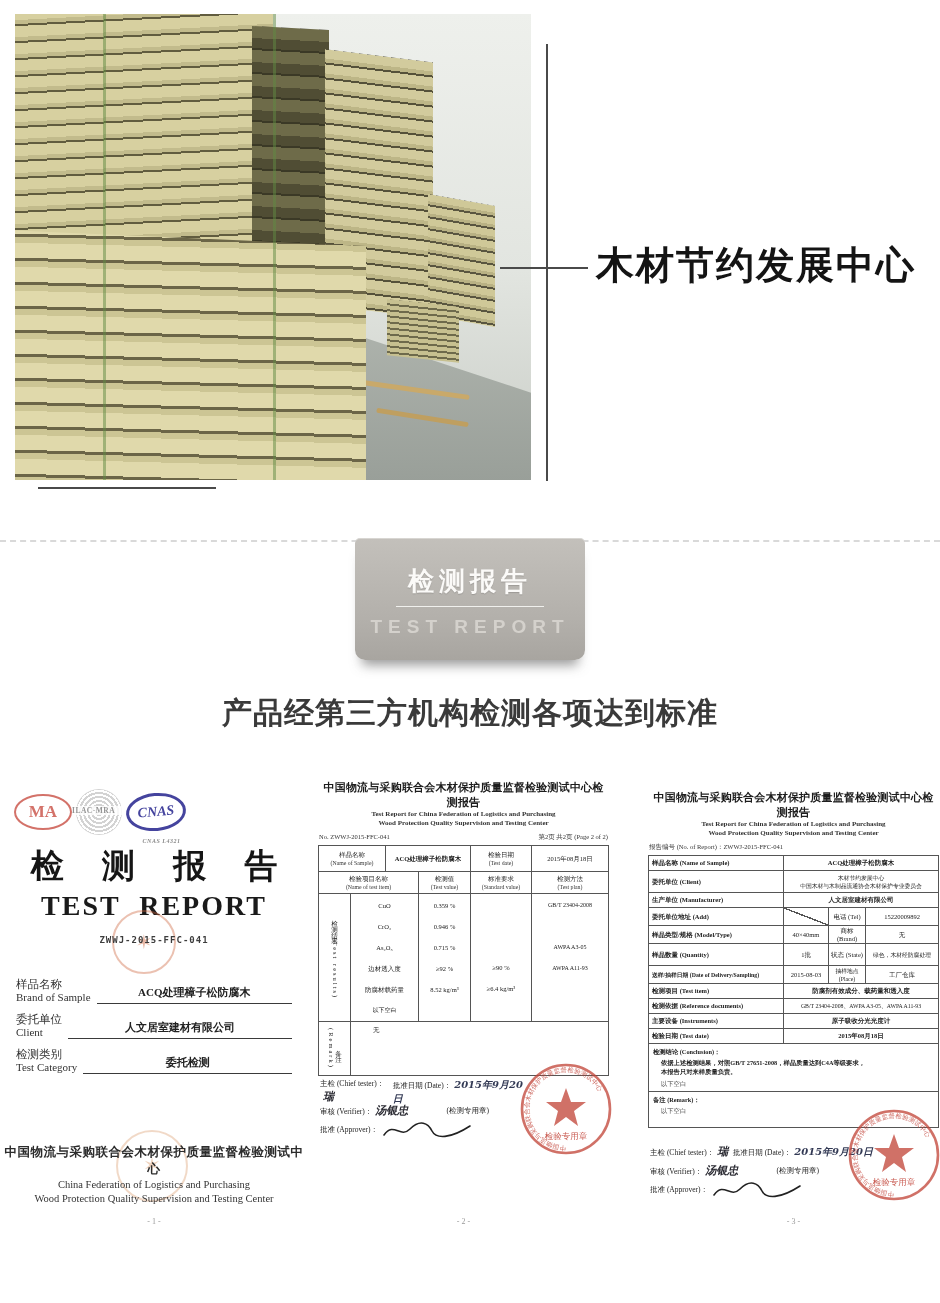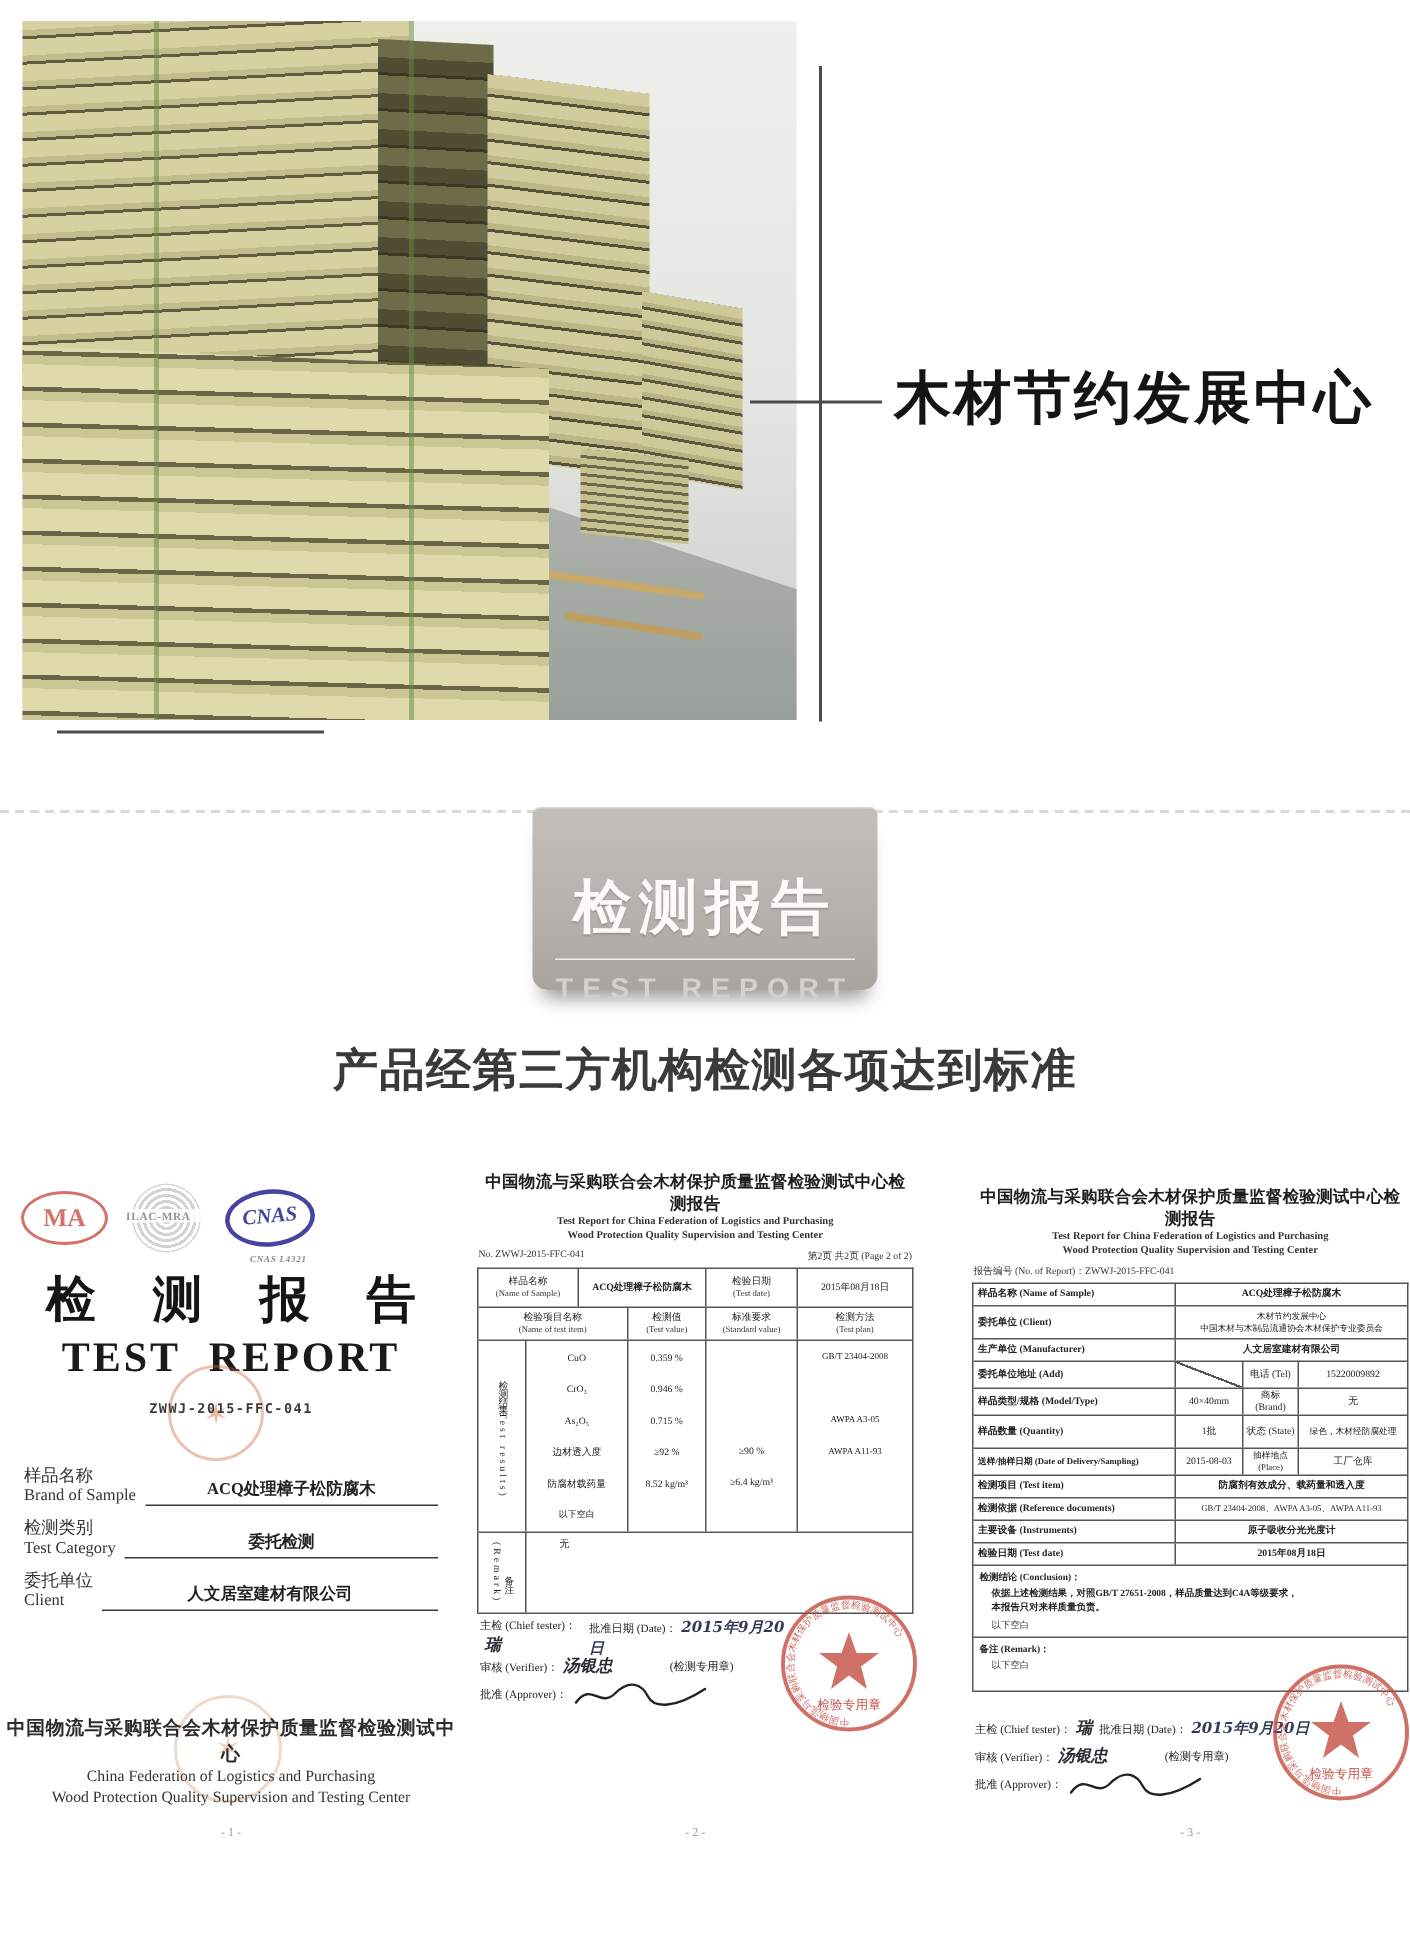--- a/index.html
+++ b/index.html
@@ -37,35 +37,35 @@
   .cornerline { left:38px; top:487px; width:178px; height:2px; background:#4a4a4a; }
   .callout { left:596px; top:240px; font-family:"Liberation Serif",serif; font-weight:bold;
              font-size:38px; letter-spacing:2px; color:#141414; }
 
   
   .divider { left:0; top:540px; width:940px; height:0; border-top:2px dashed #d9d9d9; }
   .banner { left:355px; top:538px; width:230px; height:122px; text-align:center;
             background:linear-gradient(180deg,#c3c0bb 0%,#b2afaa 70%,#a8a5a0 100%);
             border-radius:5px 5px 10px 10px;
             box-shadow:0 12px 12px -7px rgba(70,70,70,.55), inset 0 1px 0 rgba(255,255,255,.35); }
-  .banner-title { display:inline-block; margin-top:40px; padding:0 12px 7px;
-            font-size:39px; letter-spacing:5px; color:#fbfaf8; font-weight:bold;
+  .banner-title { display:inline-block; margin-top:26px; padding:0 12px 7px;
+            font-size:26px; letter-spacing:5px; color:#fbfaf8; font-weight:bold;
             border-bottom:1px solid rgba(250,250,248,.85); text-shadow:0 1px 1px rgba(0,0,0,.15); }
   .banner-sub { margin-top:9px; font-size:19px; letter-spacing:6px; color:#d4d1cc; font-weight:bold; }
 
   .section-heading { left:0; top:693px; width:940px; text-align:center;
             font-size:30px; font-weight:bold; color:#3a3a3a; letter-spacing:1px; }
 
   
   .doc { font-family:"Liberation Serif", serif; color:#222; }
   .page-no { position:absolute; bottom:2px; left:0; width:100%; text-align:center; font-size:8px; color:#9a9a9a; }
 
   
   .cert { left:8px; top:778px; width:292px; height:450px; }
-  .logos { position:absolute; left:6px; top:6px; height:56px; display:flex; align-items:center; gap:16px; }
+  .logos { position:absolute; left:6px; top:6px; height:56px; display:flex; align-items:center; gap:4px; }
   .cma { width:58px; height:36px; border:2px solid #cc5a50; border-radius:50%;
          display:flex; align-items:center; justify-content:center;
          color:#cc5a50; font-weight:bold; font-size:17px; font-family:"Liberation Serif",serif; opacity:.85; }
   .ilac { width:46px; height:46px; border-radius:50%; position:relative;
          background:repeating-radial-gradient(circle at 50% 50%, #ffffff 0 2px, #cfcfcf 2px 4px); opacity:.9; }
   .ilac span { position:absolute; left:-4px; top:17px; width:54px; 
          background:rgba(255,255,255,.85); font-size:7.5px; font-weight:bold; color:#8a8a8a; letter-spacing:.5px; }
   .cnas { width:60px; height:38px; border:3px solid #45449e; border-radius:50%;
          display:flex; align-items:center; justify-content:center; transform:rotate(-5deg);
          color:#45449e; font-weight:bold; font-style:italic; font-size:14px; position:relative; }
@@ -169,31 +169,31 @@
   <div class="cert-fields">
     <div class="field">
       <div class="f-label">
         <div class="cn">样品名称</div>
         <div>Brand of Sample</div>
       </div>
       <div class="f-value">ACQ处理樟子松防腐木</div>
     </div>
     <div class="field">
       <div class="f-label">
+        <div class="cn">委托单位</div>
+        <div>Client</div>
+      </div>
+      <div class="f-value">人文居室建材有限公司</div>
+    </div>
+    <div class="field">
+      <div class="f-label">
         <div class="cn">检测类别</div>
         <div>Test Category</div>
       </div>
       <div class="f-value">委托检测</div>
-    </div>
-    <div class="field">
-      <div class="f-label">
-        <div class="cn">委托单位</div>
-        <div>Client</div>
-      </div>
-      <div class="f-value">人文居室建材有限公司</div>
     </div>
   </div>
 
   <div class="seal seal-low">✶</div>
   <div class="cert-footer">
     <div class="cf-cn">中国物流与采购联合会木材保护质量监督检验测试中心</div>
     <div class="cf-en">China Federation of Logistics and Purchasing</div>
     <div class="cf-en">Wood Protection Quality Supervision and Testing Center</div>
   </div>
   <div class="page-no">- 1 -</div>

